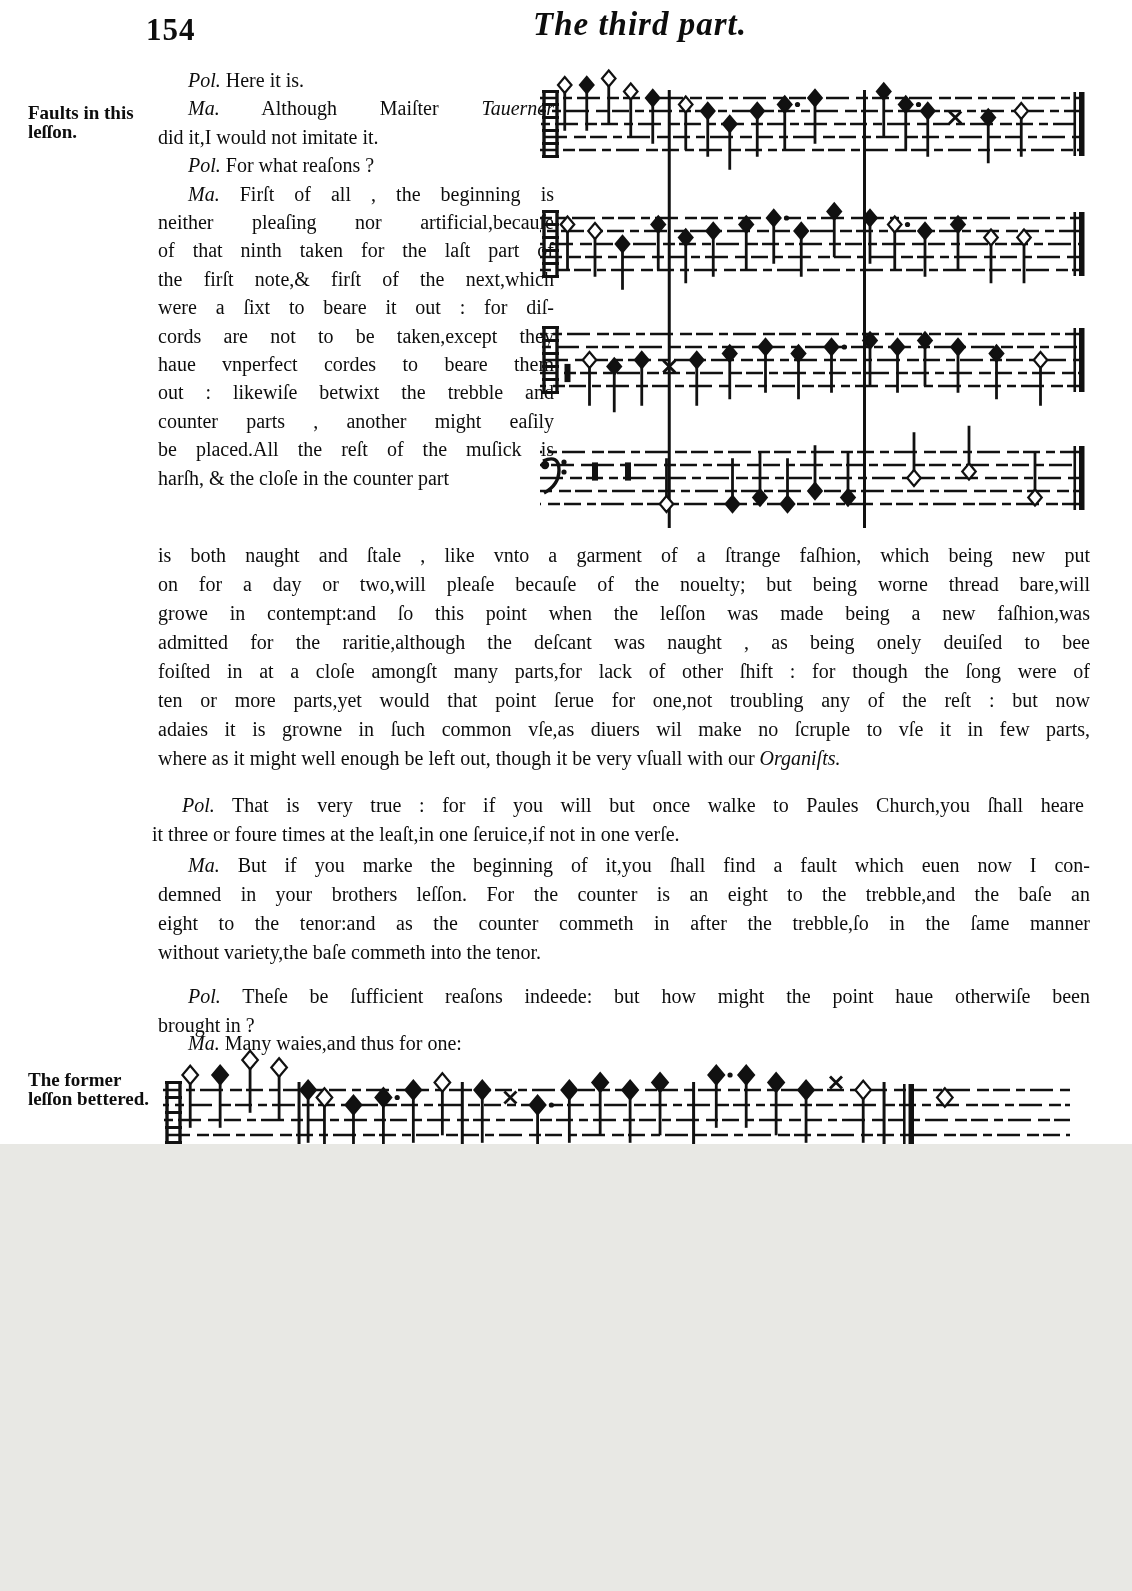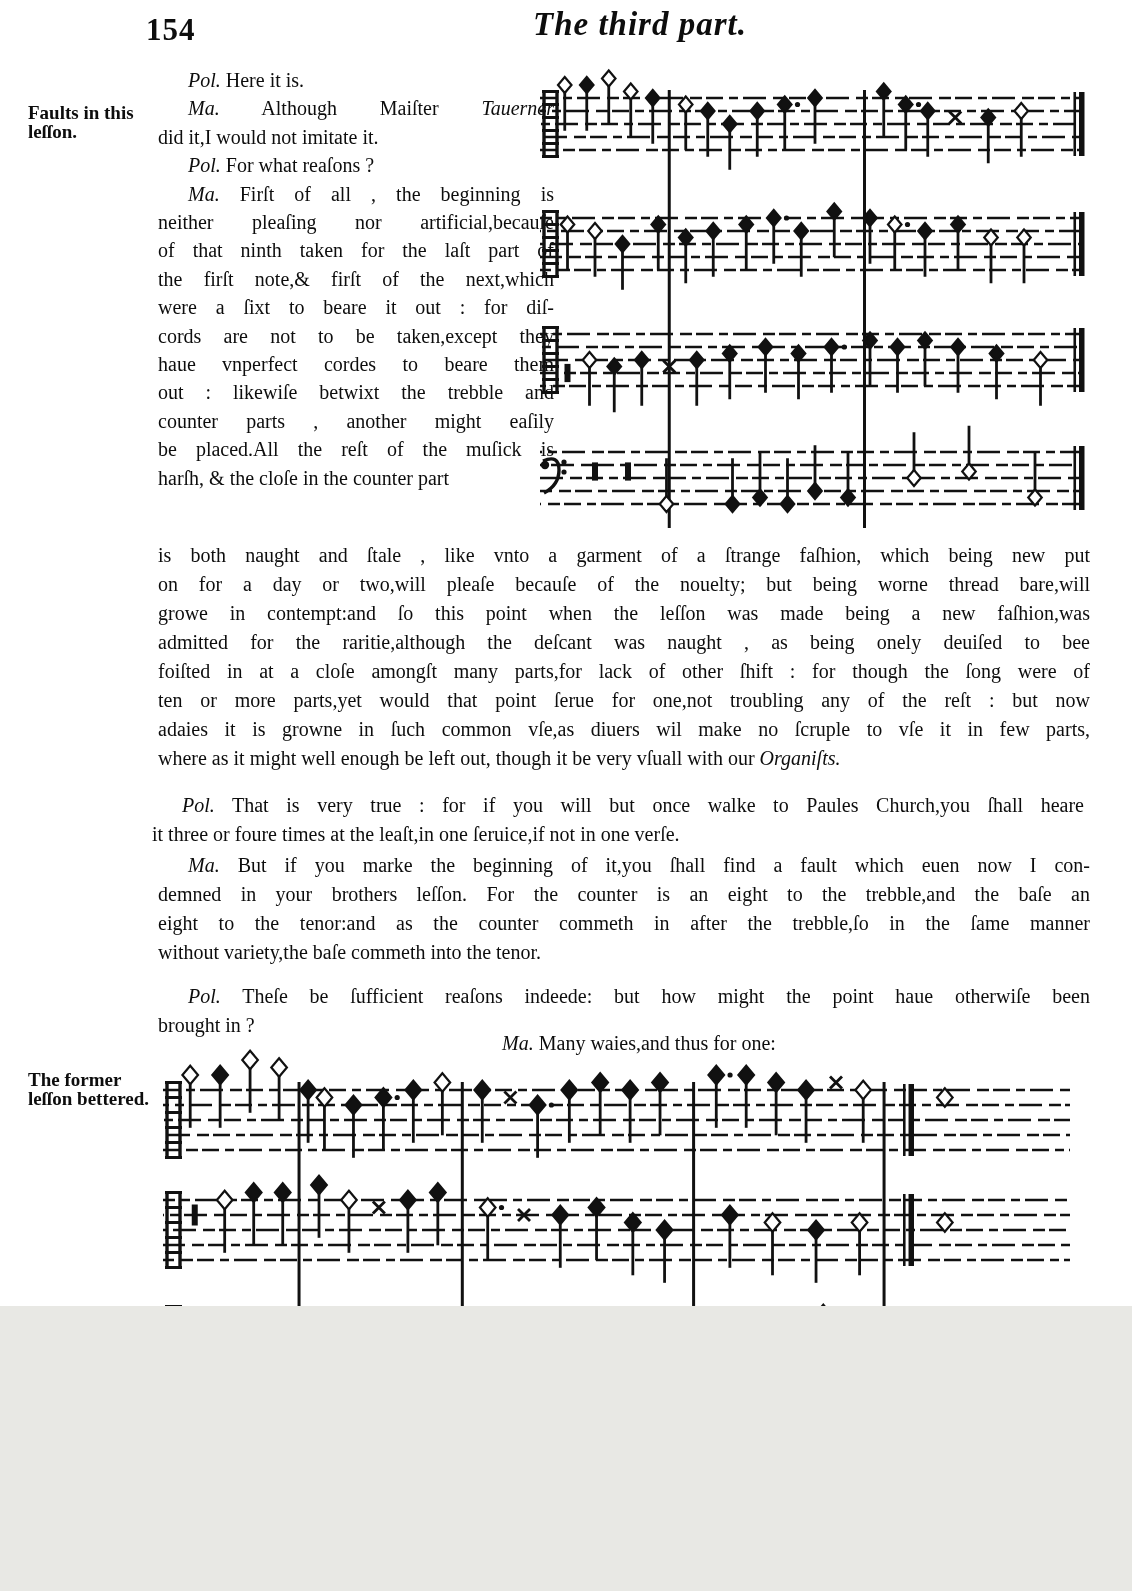--- a/index.html
+++ b/index.html
@@ -1,16 +1,16 @@
 <!DOCTYPE html>
 <html><head>
 <meta charset="utf-8">
 <style>
   html,body{margin:0;padding:0;background:#e8e8e4;}
-  .page{position:relative;width:1132px;height:1306px;margin:0 auto;background:#ffffff;
+  .page{position:relative;width:1132px;height:1144px;margin:0 auto;background:#ffffff;
         font-family:"Liberation Serif","DejaVu Serif",serif;color:#0d0d0d;overflow:hidden;}
   .abs{position:absolute;}
   .page-number{left:146px;top:12px;font-size:31px;font-weight:700;letter-spacing:1px;}
   .running-title{left:430px;top:6px;width:420px;text-align:center;font-size:33px;font-weight:700;letter-spacing:1px;font-style:italic;}
   .margin-note{left:28px;width:122px;font-size:19px;line-height:19px;font-weight:600;}
   .mn1{top:103px;}
   .mn2{top:1070px;width:128px;}
   .text-block{line-height:29px;font-size:20px;}
   .line{white-space:nowrap;}
   .line.j{white-space:normal;text-align:justify;text-align-last:justify;}
@@ -63,21 +63,21 @@
       <div class="abs text-block" style="left: 158px; top: 851px; width: 932px; line-height: 29px;">
         <div class="line j ind"><span class="it">Ma.</span><span>  But if you marke the beginning of it,you ſhall find a fault which euen now I con-</span></div>
         <div class="line j"><span>demned in your brothers leſſon. For the counter is an eight to the trebble,and the baſe an</span></div>
         <div class="line j"><span>eight to the tenor:and as the counter commeth in after the trebble,ſo in the ſame manner</span></div>
         <div class="line"><span>without variety,the baſe commeth into the tenor.</span></div>
       </div>
       <div class="abs text-block" style="left: 158px; top: 969px; width: 932px; line-height: 29px; margin-top: 13px;">
         <div class="line j ind"><span class="it">Pol.</span><span>  Theſe be ſufficient reaſons indeede: but how might the point haue otherwiſe been</span></div>
         <div class="line"><span>brought in ?</span></div>
       </div>
-      <div class="abs text-block" style="left: 158px; top: 1029px; width: 932px; line-height: 29px; text-align: center;">
+      <div class="abs text-block" style="left: 158px; top: 1029px; width: 932px; line-height: 29px;">
         <div class="line ind"><span class="it">Ma.</span><span>  Many waies,and thus for one:</span></div>
       </div>
     </div>
   <div id="music-root">
       <div class="music" style="left: 540px; top: 76px; width: 550px; height: 474px;">
         <svg width="550" height="474">
           <line x1="129.25" y1="14" x2="129.25" y2="452" stroke="#111111" stroke-width="3"></line>
           <line x1="324.5" y1="14" x2="324.5" y2="452" stroke="#111111" stroke-width="3"></line>
           <line x1="0" y1="22" x2="541.75" y2="22" stroke="#111111" stroke-width="2.6" stroke-dasharray="17 6 9 5 23 7 12 4" stroke-dashoffset="0"></line>
           <line x1="0" y1="35" x2="541.75" y2="35" stroke="#111111" stroke-width="2.6" stroke-dasharray="17 6 9 5 23 7 12 4" stroke-dashoffset="11"></line>

